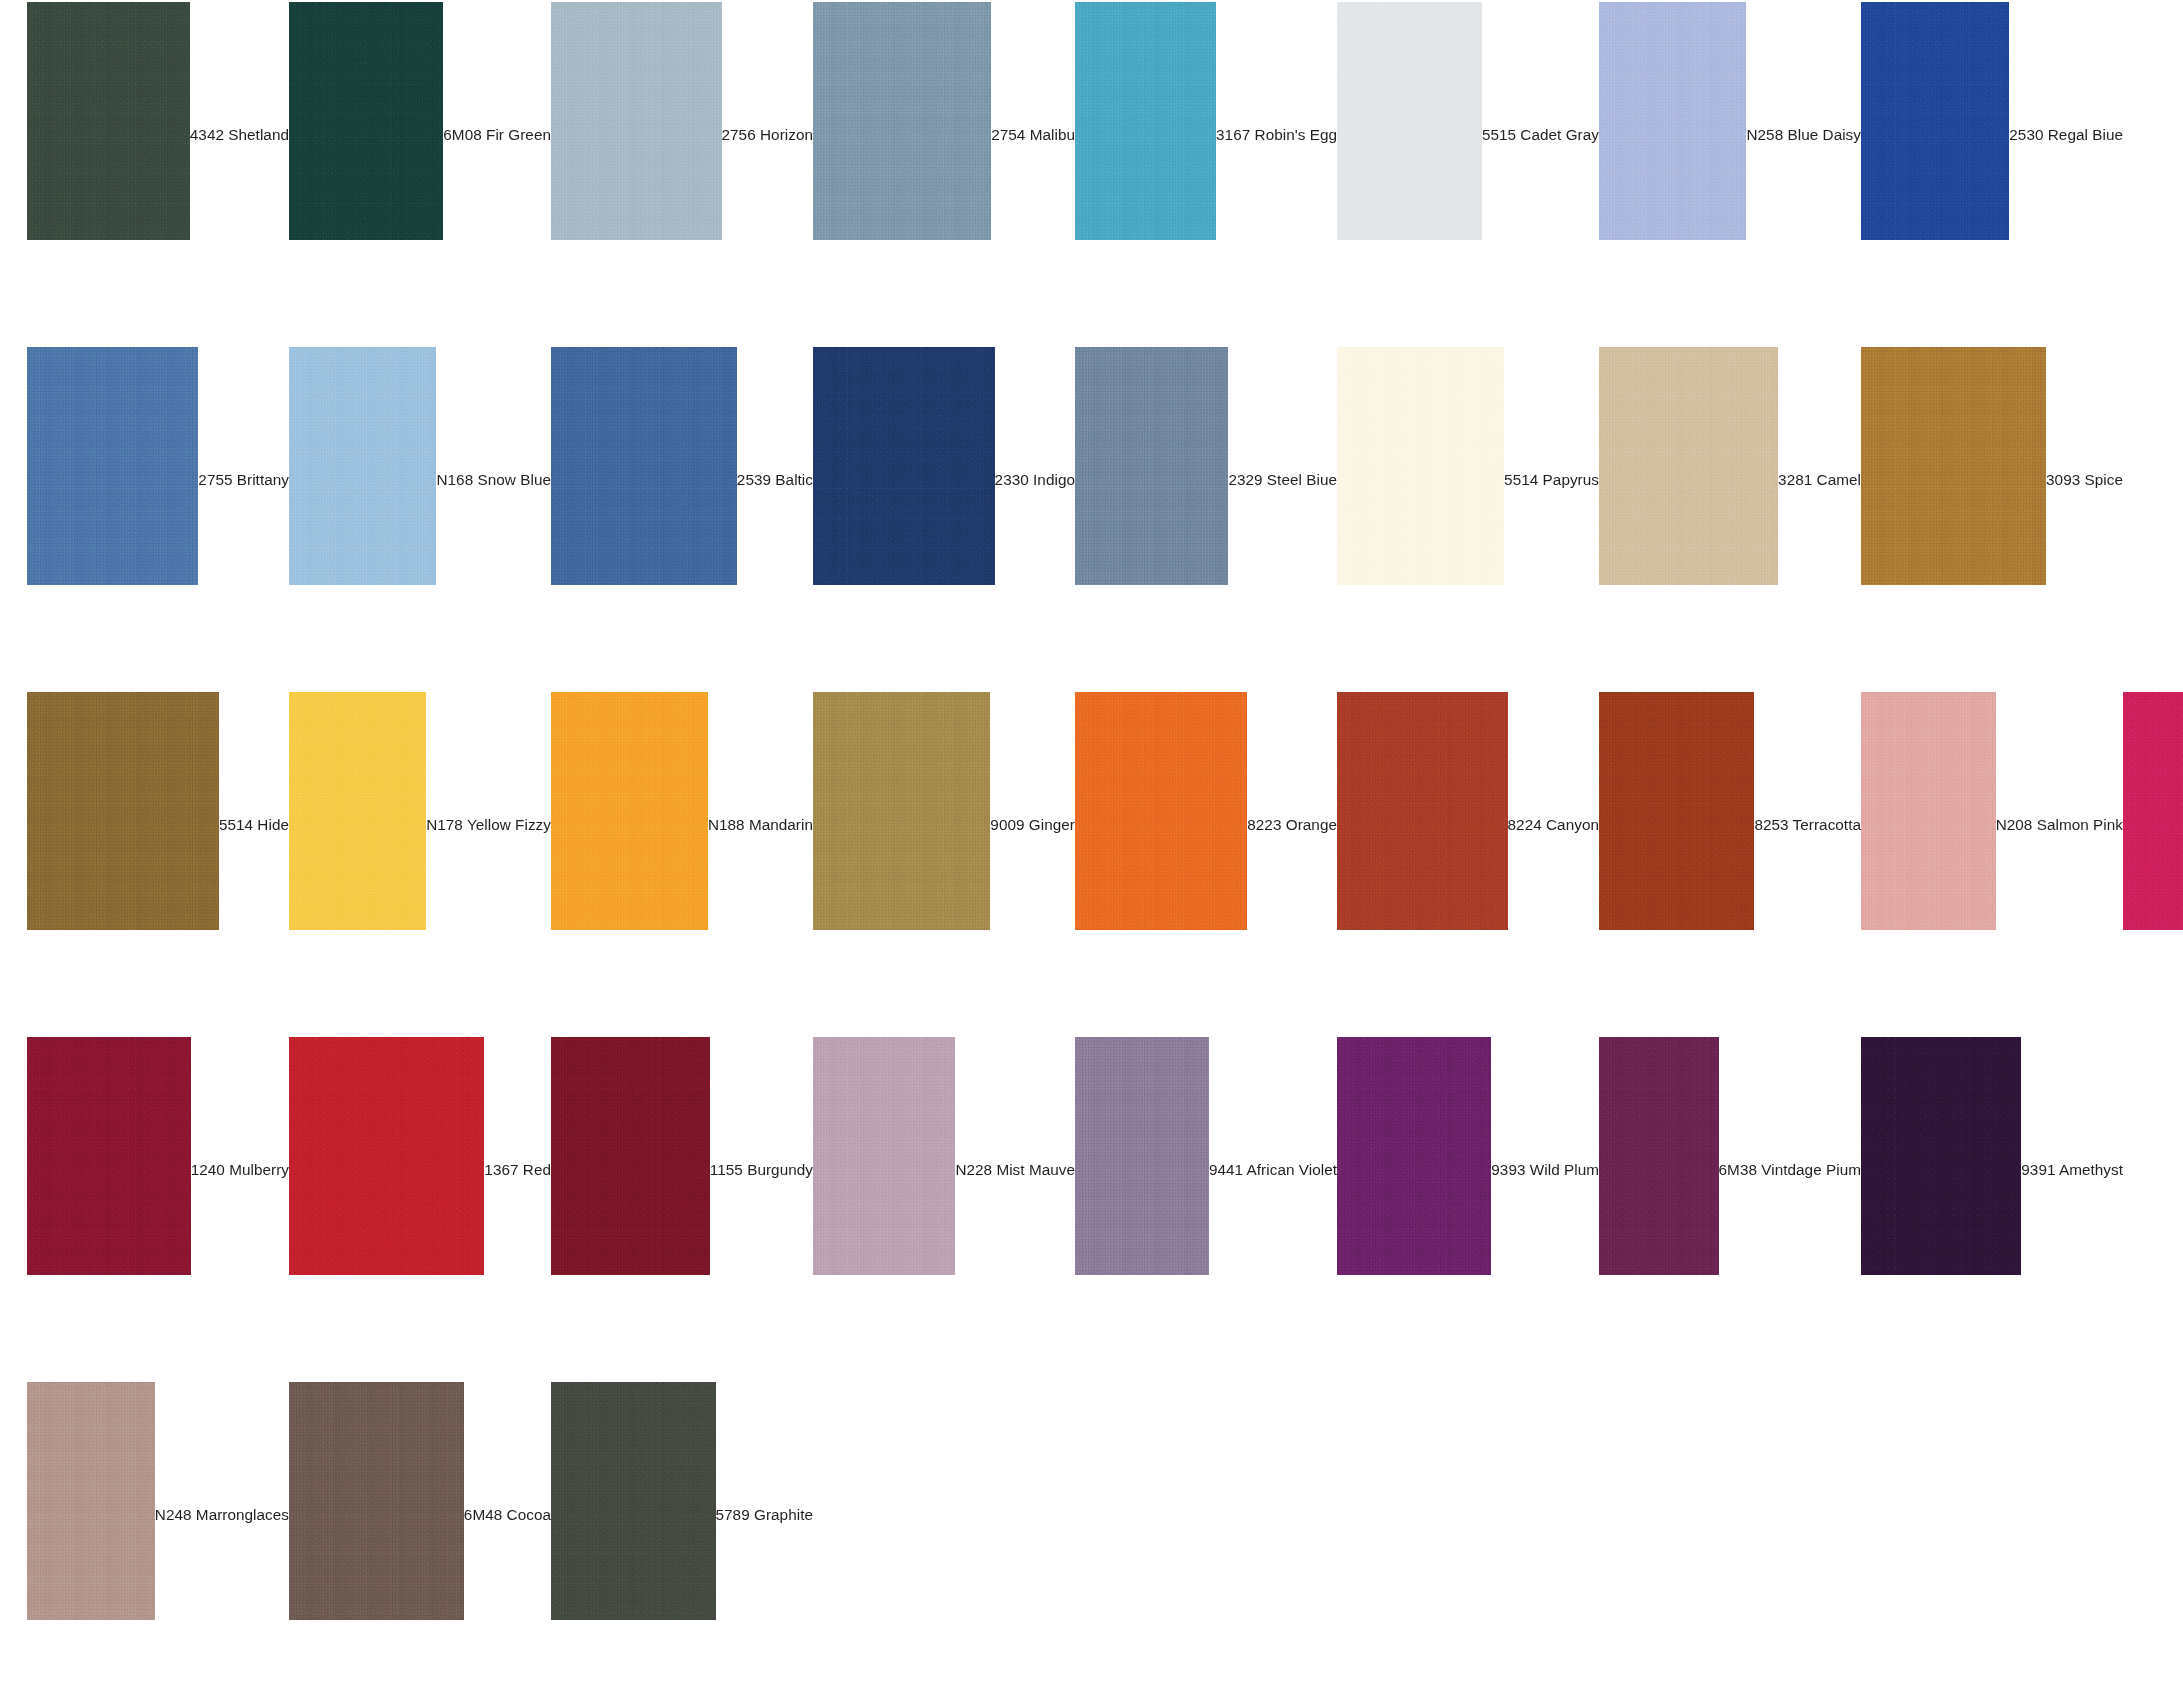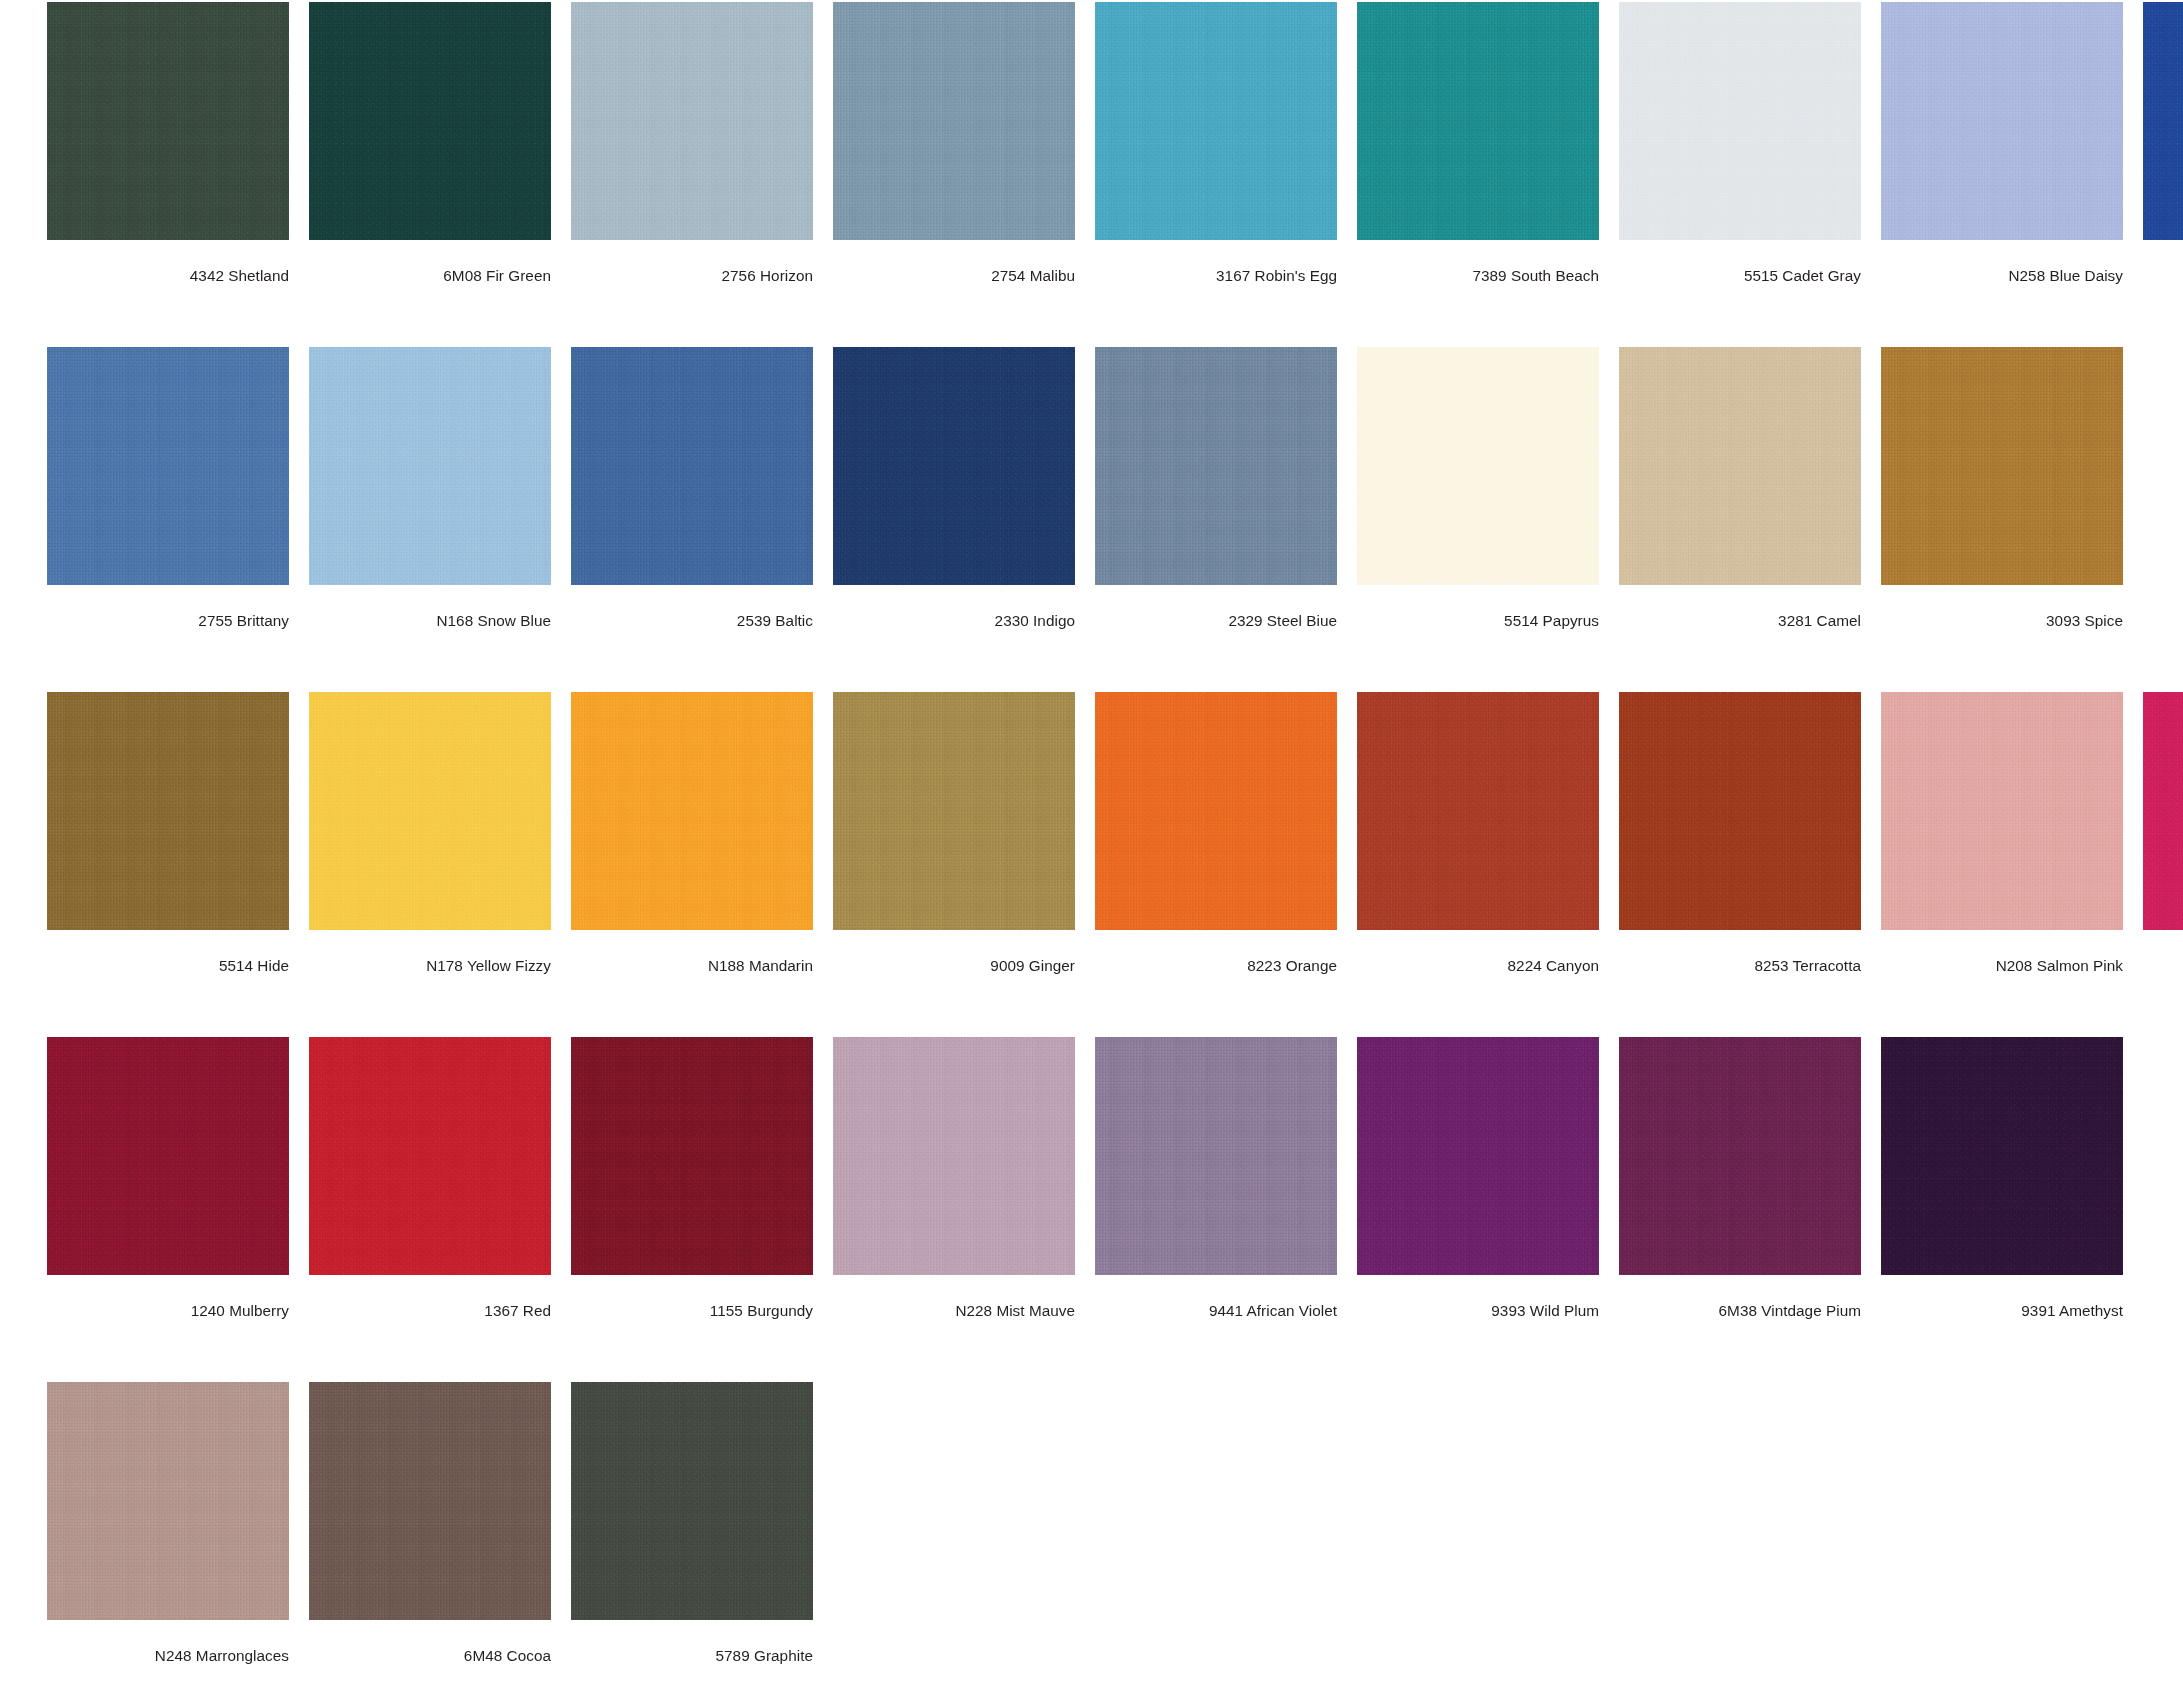--- a/index.html
+++ b/index.html
@@ -26,22 +26,22 @@
     display: flex;
     flex-direction: row;
     align-items: flex-start;
     height: 345px;
   }
 
   .swatch-cell {
     width: 262px;
     flex: 0 0 262px;
     display: flex;
-    flex-direction: column;
-    align-items: flex-end;
+    flex-direction: row;
+    align-items: center;
   }
 
   .swatch-chip {
     position: relative;
     width: 242px;
     height: 238px;
     overflow: hidden;
     
     background-image:
       repeating-linear-gradient(
@@ -126,24 +126,20 @@
       </div>
       <div class="swatch-cell">
         <div class="swatch-chip" style="background-color: rgb(126, 153, 171);"></div>
         <div class="swatch-label">2754 Malibu</div>
       </div>
       <div class="swatch-cell">
         <div class="swatch-chip" style="background-color: rgb(74, 169, 196);"></div>
         <div class="swatch-label">3167 Robin's Egg</div>
       </div>
       <div class="swatch-cell">
-        <div class="swatch-chip" style="background-color: rgb(30, 142, 144);"></div>
-        <div class="swatch-label">7389 South Beach</div>
-      </div>
-      <div class="swatch-cell">
         <div class="swatch-chip" style="background-color: rgb(227, 231, 234);"></div>
         <div class="swatch-label">5515 Cadet Gray</div>
       </div>
       <div class="swatch-cell">
         <div class="swatch-chip" style="background-color: rgb(173, 185, 224);"></div>
         <div class="swatch-label">N258 Blue Daisy</div>
       </div>
       <div class="swatch-cell">
         <div class="swatch-chip" style="background-color: rgb(32, 71, 155);"></div>
         <div class="swatch-label">2530 Regal Biue</div>

